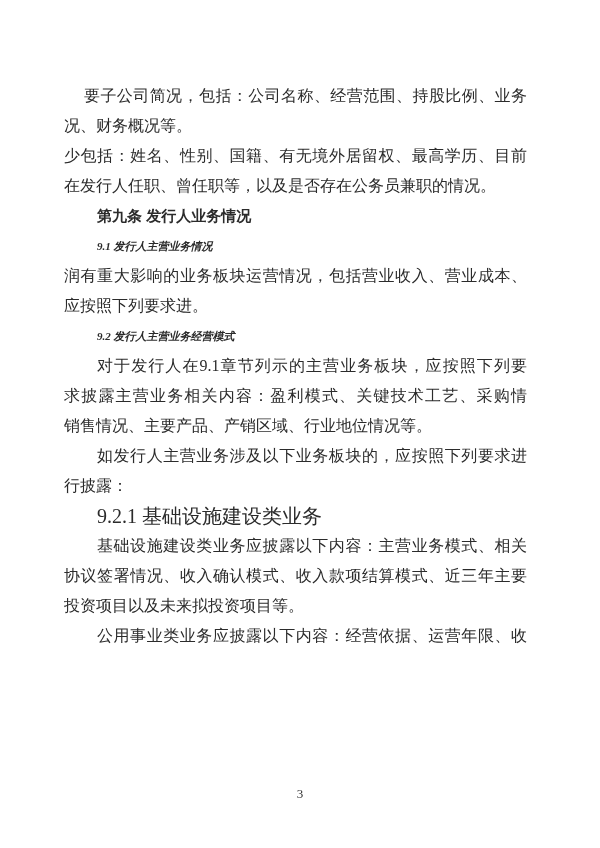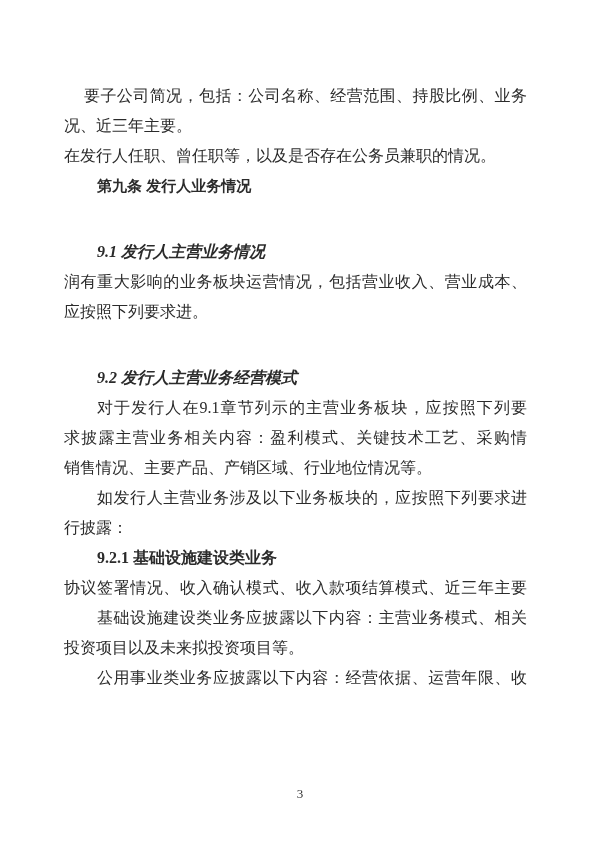--- a/index.html
+++ b/index.html
@@ -43,54 +43,54 @@
   
   .h1 {
     font-family: "Liberation Sans", sans-serif;
     font-weight: 700;
     font-size: 15px;
   }
   
   .h2 {
     font-weight: 700;
     font-style: italic;
-    font-size: 16px;
-    margin-top: 36px;
+    font-size: 11px;
   }
   
-  .h3 { font-size: 16px; font-weight: bold; }
+  .h3 { font-size: 20px; }
   .pagenum {
     position: absolute;
     left: 0;
     top: 786px;
     width: 100%;
     text-align: center;
     font-size: 13px;
     line-height: 16px;
     color: #333333;
   }
 </style>
 </head>
 <body>
 
 <div class="page">
   <div class="textblock">
     <div class="ln j offset1">要子公司简况，包括：公司名称、经营范围、持股比例、业务概</div>
-    <div class="ln">况、近三年主要。</div>
+    <div class="ln">况、财务概况等。</div>
+    <div class="ln j">少包括：姓名、性别、国籍、有无境外居留权、最高学历、目前</div>
     <div class="ln">在发行人任职、曾任职等，以及是否存在公务员兼职的情况。</div>
     <div class="ln h1 ind">第九条 发行人业务情况</div>
     <div class="ln h2 ind">9.1 发行人主营业务情况</div>
     <div class="ln j">润有重大影响的业务板块运营情况，包括营业收入、营业成本、</div>
     <div class="ln">应按照下列要求进。</div>
     <div class="ln h2 ind">9.2 发行人主营业务经营模式</div>
     <div class="ln j ind">对于发行人在9.1章节列示的主营业务板块，应按照下列要</div>
     <div class="ln j">求披露主营业务相关内容：盈利模式、关键技术工艺、采购情况、</div>
     <div class="ln">销售情况、主要产品、产销区域、行业地位情况等。</div>
     <div class="ln j ind">如发行人主营业务涉及以下业务板块的，应按照下列要求进</div>
     <div class="ln">行披露：</div>
     <div class="ln h3 ind">9.2.1 基础设施建设类业务</div>
+    <div class="ln j ind">基础设施建设类业务应披露以下内容：主营业务模式、相关</div>
     <div class="ln j">协议签署情况、收入确认模式、收入款项结算模式、近三年主要</div>
-    <div class="ln j ind">基础设施建设类业务应披露以下内容：主营业务模式、相关</div>
     <div class="ln">投资项目以及未来拟投资项目等。</div>
     <div class="ln j ind">公用事业类业务应披露以下内容：经营依据、运营年限、收</div>
   </div>
   <div class="pagenum">3</div>
 </div>
 
 </body></html>

